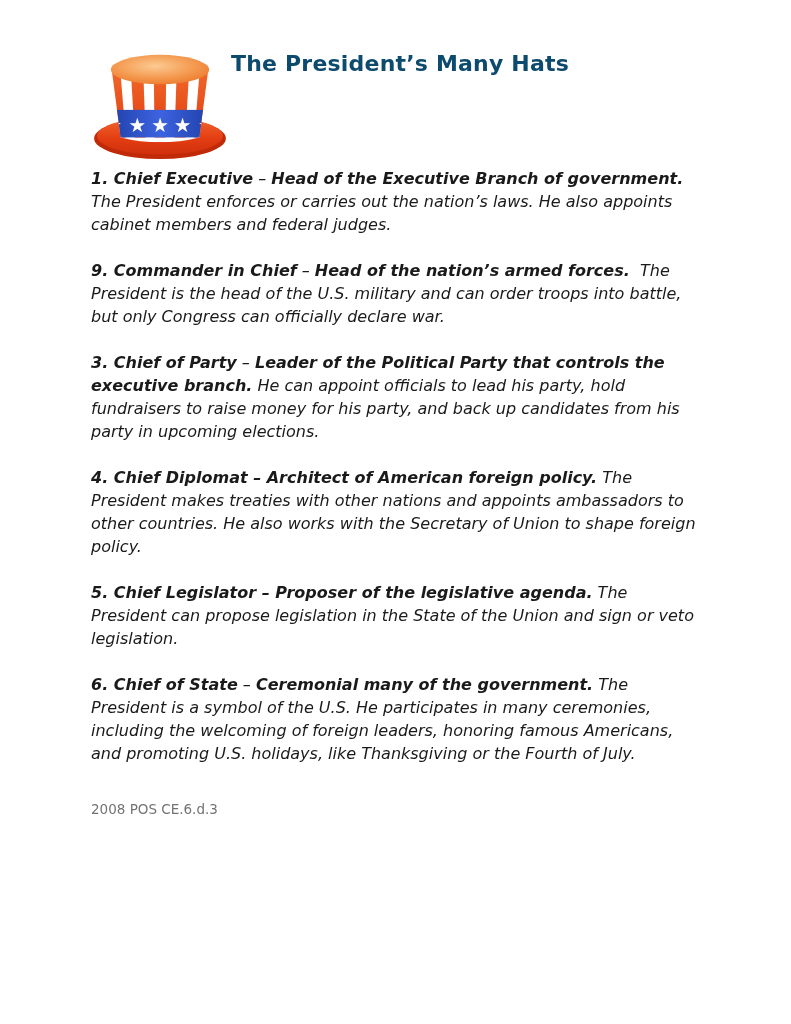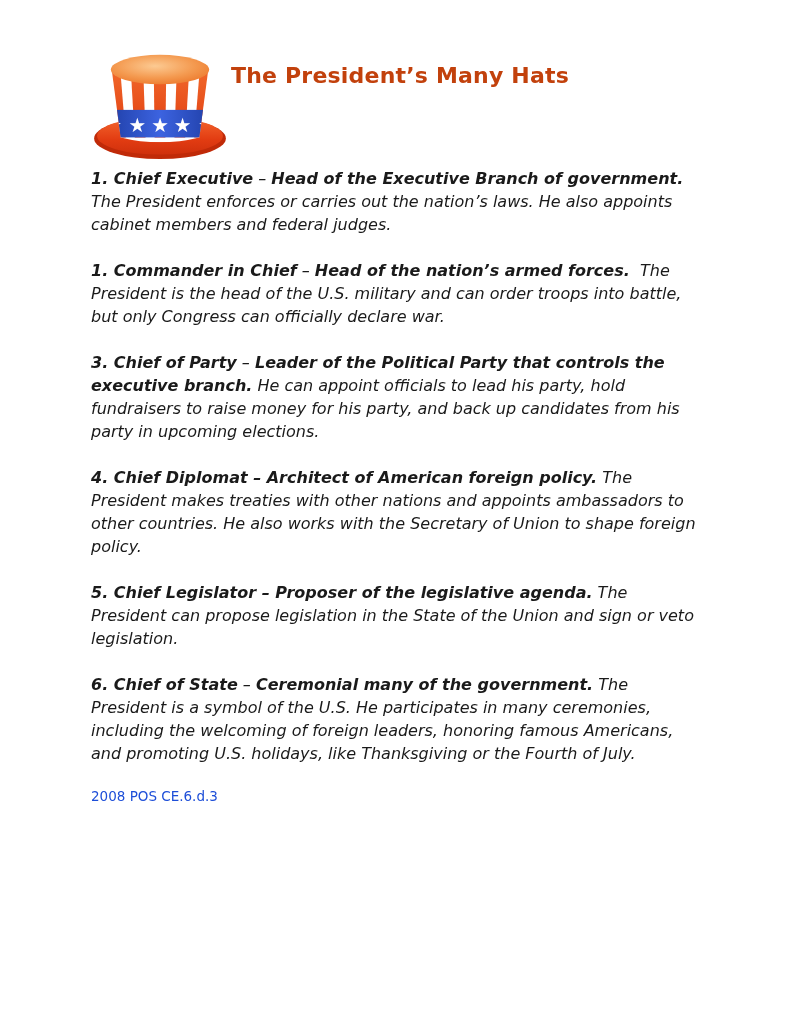--- a/index.html
+++ b/index.html
@@ -16,38 +16,38 @@
   .doc-header {
     display: flex;
     align-items: flex-start;
     height: 118px;
     margin-bottom: 4px;
   }
   .hat-wrap { width: 138px; flex: 0 0 138px; }
   .title {
     font-size: 22px;
     font-weight: bold;
-    margin: 18px 0 0 2px;
+    margin: 6px 0 0 2px;
     letter-spacing: 0.2px;
-    color: #c2410c;
+    color: #0c4a6e;
   }
   .doc-body { margin-top: 4px; }
   .para {
     font-size: 16px;
     line-height: 23px;
     margin: 0 0 23px 0;
     white-space: pre-wrap;
     width: 614px;
     font-style: italic;
   }
   .para .b { font-weight: bold; }
   .doc-footer {
-    margin-top: 23px;
+    margin-top: 36px;
     font-size: 13.5px;
-    color: #1d4ed8;
+    color: #737373;
   }
 </style>
 </head>
 <body>
 
 <div class="page">
 
   <header class="doc-header">
     <div class="hat-wrap">
       <svg width="138" height="116" viewBox="0 0 140 118">
@@ -92,21 +92,21 @@
           <text x="116" y="86" font-size="16" fill="#ffffff" text-anchor="middle" font-family="'DejaVu Sans',sans-serif">★</text>
         </g>
         <ellipse cx="70" cy="25" rx="50" ry="15" fill="url(#topG)"></ellipse>
       </svg>
     </div>
     <h1 class="title">The President’s Many Hats</h1>
   </header>
 
   <main class="doc-body" id="sections">
       <p class="para"><span class="b">1. Chief Executive</span><span> – </span><span class="b">Head of the Executive Branch of government.</span><span>  The President enforces or carries out the nation’s laws. He also appoints cabinet members and federal judges.</span></p>
-      <p class="para"><span class="b">1. Commander in Chief</span><span> – </span><span class="b">Head of the nation’s armed forces.</span><span>  The President is the head of the U.S. military and can order troops into battle, but only Congress can officially declare war.</span></p>
+      <p class="para"><span class="b">9. Commander in Chief</span><span> – </span><span class="b">Head of the nation’s armed forces.</span><span>  The President is the head of the U.S. military and can order troops into battle, but only Congress can officially declare war.</span></p>
       <p class="para"><span class="b">3. Chief of Party</span><span> – </span><span class="b">Leader of the Political Party that controls the executive branch.</span><span> He can appoint officials to lead his party, hold fundraisers to raise money for his party, and back up candidates from his party in upcoming elections.</span></p>
       <p class="para"><span class="b">4. Chief Diplomat – Architect of American foreign policy.</span><span> The President makes treaties with other nations and appoints ambassadors to other countries. He also works with the Secretary of Union to shape foreign policy.</span></p>
       <p class="para"><span class="b">5. Chief Legislator – Proposer of the legislative agenda.</span><span> The President can propose legislation in the State of the Union and sign or veto legislation.</span></p>
       <p class="para"><span class="b">6. Chief of State</span><span> – </span><span class="b">Ceremonial many of the government.</span><span> The President is a symbol of the U.S. He participates in many ceremonies, including the welcoming of foreign leaders, honoring famous Americans, and promoting U.S. holidays, like Thanksgiving or the Fourth of July.</span></p>
     </main>
 
   <div class="doc-footer">
     <span>2008 POS CE.6.d.3</span>
   </div>
 

